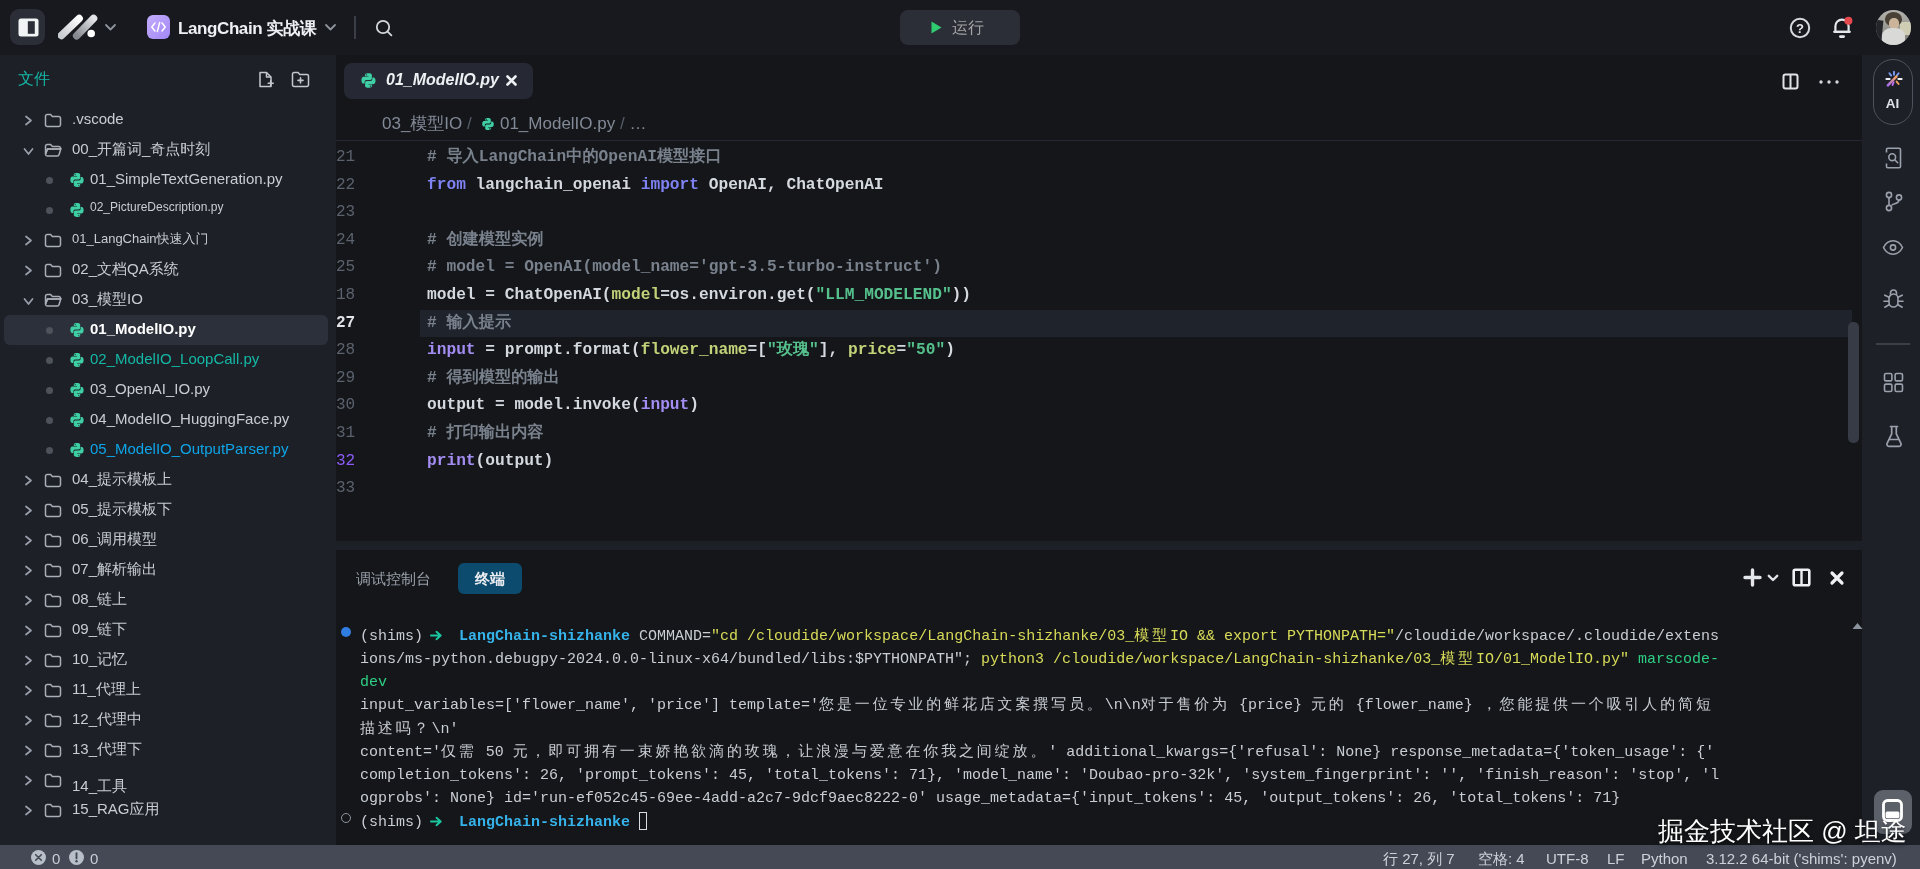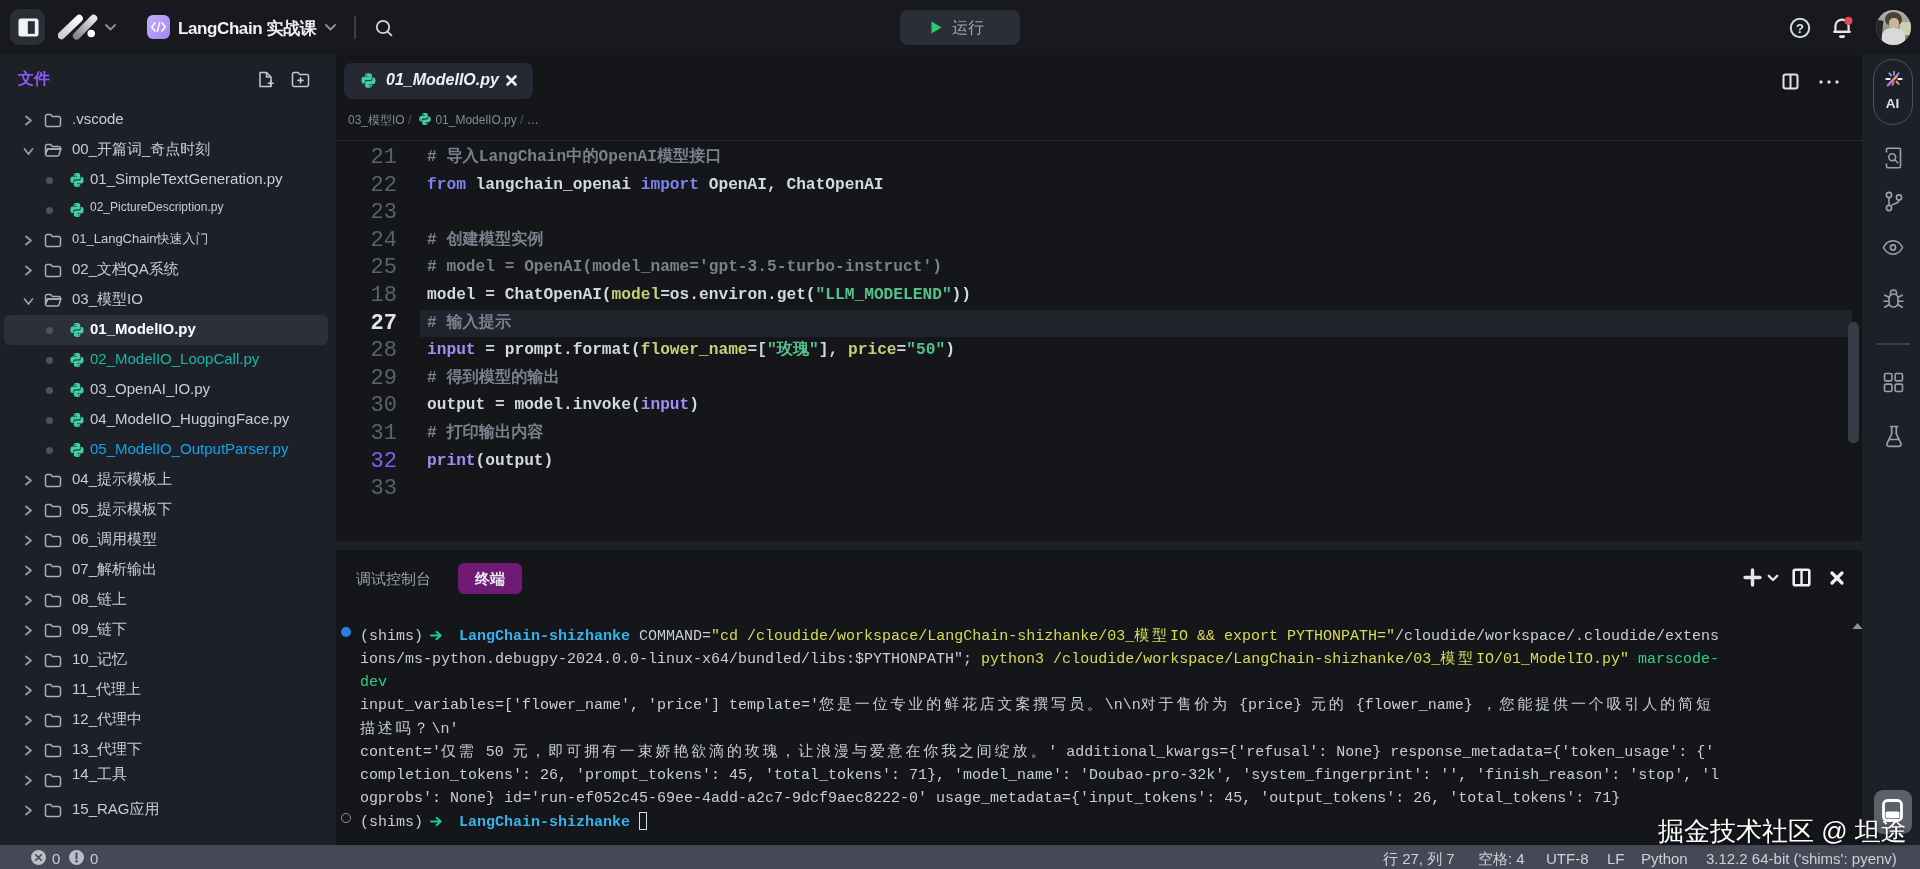--- a/index.html
+++ b/index.html
@@ -92,21 +92,21 @@
     </svg>
   <div class="a" style="left:1876px;top:10px;width:35px;height:35px;border-radius:50%;background:linear-gradient(180deg,#b3b2ac 0%,#96958f 55%,#7c7c78 100%);overflow:hidden">
      <div style="position:absolute;left:-5px;top:10px;width:11px;height:28px;background:#23252a;transform:rotate(6deg)"></div>
      <div style="position:absolute;left:24px;top:12px;width:12px;height:13px;background:#cfcdb4"></div>
      <div style="position:absolute;left:9px;top:2px;width:17px;height:14px;border-radius:50% 50% 42% 42%;background:#4a4136"></div>
      <div style="position:absolute;left:12.5px;top:8px;width:10px;height:10.5px;border-radius:46%;background:#cbb49a"></div>
      <div style="position:absolute;left:6px;top:18px;width:23px;height:18px;border-radius:42% 42% 0 0;background:#d9d9d7"></div>
   </div>
 </div>
 <div class="a" id="sidebar"></div>
-  <div class="a" style="left:18px;top:69px;font-size:16px;font-weight:bold;color:#8b5cf6">文件</div>
+  <div class="a" style="left:18px;top:69px;font-size:16px;font-weight:normal;color:#14b8a6">文件</div>
   <svg class="a" style="left:256px;top:70px" width="19" height="19" viewBox="0 0 19 19">
     <path d="M4 2.5h6.5L15 7v9.5H4z" stroke="#c3c8d0" stroke-width="1.5" fill="none" stroke-linejoin="round"></path>
     <path d="M10.5 2.5V7H15" stroke="#c3c8d0" stroke-width="1.5" fill="none" stroke-linejoin="round"></path>
     <path d="M12.2 13.2h5M14.7 10.7v5" stroke="#c3c8d0" stroke-width="1.6" stroke-linecap="round"></path>
   </svg>
   <svg class="a" style="left:291px;top:71px" width="19" height="17" viewBox="0 0 19 17">
     <path d="M1.5 3A1.5 1.5 0 0 1 3 1.5h4l1.8 2h7.2A1.5 1.5 0 0 1 17.5 5v9a1.5 1.5 0 0 1-1.5 1.5H3A1.5 1.5 0 0 1 1.5 14z" stroke="#c3c8d0" stroke-width="1.5" fill="none"></path>
     <path d="M7 9.4h5M9.5 6.9v5" stroke="#c3c8d0" stroke-width="1.6" stroke-linecap="round"></path>
   </svg>
   <div class="a" style="left:0;top:105px;width:335px;height:30px">
@@ -296,21 +296,21 @@
     </svg>
     <div class="a" style="left:72px;top:5px;font-size:15px;color:#c8cdd5">13_代理下</div>
   </div>
   <div class="a" style="left:0;top:765px;width:335px;height:30px">
     <svg class="a" style="left:24px;top:10px" width="9" height="11" viewBox="0 0 9 11">
       <path d="M2 1.5l5 4-5 4" stroke="#9aa0ab" stroke-width="1.7" fill="none" stroke-linecap="round" stroke-linejoin="round"></path>
     </svg>
     <svg class="a" style="left:44px;top:8px" width="18" height="15" viewBox="0 0 18 15">
       <path d="M1.5 3.2A1.7 1.7 0 0 1 3.2 1.5h3.4l1.8 2h6.4a1.7 1.7 0 0 1 1.7 1.7v6.6a1.7 1.7 0 0 1-1.7 1.7H3.2a1.7 1.7 0 0 1-1.7-1.7z" stroke="#a9aeb8" stroke-width="1.5" fill="none"></path>
     </svg>
-    <div class="a" style="left:72px;top:0;font-size:15px;color:#c8cdd5">14_工具</div>
+    <div class="a" style="left:72px;top:12px;font-size:15px;color:#c8cdd5">14_工具</div>
   </div>
   <div class="a" style="left:0;top:795px;width:335px;height:30px">
     <svg class="a" style="left:24px;top:10px" width="9" height="11" viewBox="0 0 9 11">
       <path d="M2 1.5l5 4-5 4" stroke="#9aa0ab" stroke-width="1.7" fill="none" stroke-linecap="round" stroke-linejoin="round"></path>
     </svg>
     <svg class="a" style="left:44px;top:8px" width="18" height="15" viewBox="0 0 18 15">
       <path d="M1.5 3.2A1.7 1.7 0 0 1 3.2 1.5h3.4l1.8 2h6.4a1.7 1.7 0 0 1 1.7 1.7v6.6a1.7 1.7 0 0 1-1.7 1.7H3.2a1.7 1.7 0 0 1-1.7-1.7z" stroke="#a9aeb8" stroke-width="1.5" fill="none"></path>
     </svg>
     <div class="a" style="left:72px;top:5px;font-size:15px;color:#c8cdd5">15_RAG应用</div>
   </div>
@@ -327,46 +327,46 @@
   </div>
   <svg class="a" style="left:1782px;top:73px" width="17" height="17" viewBox="0 0 17 17">
     <rect x="1.5" y="1.5" width="14" height="14" rx="2" stroke="#dfe2e7" stroke-width="2" fill="none"></rect>
     <path d="M8.5 2v13" stroke="#dfe2e7" stroke-width="2"></path>
   </svg>
   <svg class="a" style="left:1818px;top:78px" width="22" height="8" viewBox="0 0 22 8">
     <circle cx="3" cy="4" r="1.7" fill="#d4d8de"></circle>
     <circle cx="11" cy="4" r="1.7" fill="#d4d8de"></circle>
     <circle cx="19" cy="4" r="1.7" fill="#d4d8de"></circle>
   </svg>
-  <div class="a" style="left:348px;top:112px;font-size:12px;color:#828997">03_模型IO <span style="color:#565d68">/</span>&nbsp;&nbsp;<svg style="vertical-align:-2px" width="14" height="14" viewBox="0 0 16 16">
+  <div class="a" style="left:382px;top:112px;font-size:17px;color:#828997">03_模型IO <span style="color:#565d68">/</span>&nbsp;&nbsp;<svg style="vertical-align:-2px" width="14" height="14" viewBox="0 0 16 16">
       <use href="#pyico"></use>
     </svg>&nbsp;01_ModelIO.py <span style="color:#565d68">/</span> …</div>
   <div class="a" style="left:336px;top:140px;width:1526px;height:1px;background:#242832"></div>
   <div class="a" style="left:420px;top:309.7px;width:1432px;height:27.62px;background:#1f232c"></div>
-  <div class="a mono" style="left:336px;top:144px;width:61px;text-align:right;font-size:22px;line-height:27.62px">
+  <div class="a mono" style="left:336px;top:144px;width:61px;font-size:16px;line-height:27.62px">
     <div style="height:27.62px;color:#5b626e">21</div>
     <div style="height:27.62px;color:#5b626e">22</div>
     <div style="height:27.62px;color:#5b626e">23</div>
     <div style="height:27.62px;color:#5b626e">24</div>
     <div style="height:27.62px;color:#5b626e">25</div>
     <div style="height:27.62px;color:#5b626e">18</div>
     <div style="height:27.62px;color:#e1e5eb;font-weight:bold">27</div>
     <div style="height:27.62px;color:#5b626e">28</div>
     <div style="height:27.62px;color:#5b626e">29</div>
     <div style="height:27.62px;color:#5b626e">30</div>
     <div style="height:27.62px;color:#5b626e">31</div>
     <div style="height:27.62px;color:#8b5cf6">32</div>
     <div style="height:27.62px;color:#5b626e">33</div>
   </div>
   <div class="a mono code" style="left:427px;top:144px;font-size:16.2px;line-height:27.62px;white-space:pre"><div style="height:27.62px"><i class="cm"># 导入LangChain中的OpenAI模型接口</i></div><div style="height:27.62px"><i class="kw">from</i> langchain_openai <i class="kw">import</i> OpenAI, ChatOpenAI</div><div style="height:27.62px"></div><div style="height:27.62px"><i class="cm"># 创建模型实例</i></div><div style="height:27.62px"><i class="cm"># model = OpenAI(model_name='gpt-3.5-turbo-instruct')</i></div><div style="height:27.62px">model = ChatOpenAI(<i class="pa">model</i>=os.environ.get(<i class="st">"LLM_MODELEND"</i>))</div><div style="height:27.62px"><i class="cm"># 输入提示</i></div><div style="height:27.62px"><i class="bi">input</i> = prompt.format(<i class="pa">flower_name</i>=[<i class="st">"玫瑰"</i>], <i class="pa">price</i>=<i class="st">"50"</i>)</div><div style="height:27.62px"><i class="cm"># 得到模型的输出</i></div><div style="height:27.62px">output = model.invoke(<i class="bi">input</i>)</div><div style="height:27.62px"><i class="cm"># 打印输出内容</i></div><div style="height:27.62px"><i class="bi">print</i>(output)</div><div style="height:27.62px"></div></div>
   <div class="a" style="left:1848px;top:322px;width:11px;height:121px;border-radius:5px;background:#363b45"></div>
 
 <div class="a" id="panel"></div>
   <div class="a" style="left:356px;top:570px;font-size:15px;color:#99a0ab">调试控制台</div>
-  <div class="a" style="left:458px;top:563px;width:64px;height:31px;border-radius:6px;background:#701a75;text-align:center;line-height:31px;font-size:15px;font-weight:bold;color:#e9ecf0">终端</div>
+  <div class="a" style="left:458px;top:563px;width:64px;height:31px;border-radius:6px;background:#0c4a6e;text-align:center;line-height:31px;font-size:15px;font-weight:bold;color:#e9ecf0">终端</div>
   <svg class="a" style="left:1743px;top:568px" width="19" height="19" viewBox="0 0 19 19">
     <path d="M9.5 2v15M2 9.5h15" stroke="#e3e6ea" stroke-width="3.4" stroke-linecap="round"></path>
   </svg>
   <svg class="a" style="left:1767px;top:574px" width="12" height="9" viewBox="0 0 12 9">
     <path d="M1.8 1.8l4.2 4.2 4.2-4.2" stroke="#dfe2e7" stroke-width="2.4" fill="none" stroke-linecap="round" stroke-linejoin="round"></path>
   </svg>
   <svg class="a" style="left:1792px;top:568px" width="19" height="19" viewBox="0 0 19 19">
     <rect x="1.7" y="1.7" width="15.6" height="15.6" rx="1.5" stroke="#eef0f3" stroke-width="2.6" fill="none"></rect>
     <path d="M9.5 2v15" stroke="#eef0f3" stroke-width="2.4"></path>
   </svg>

